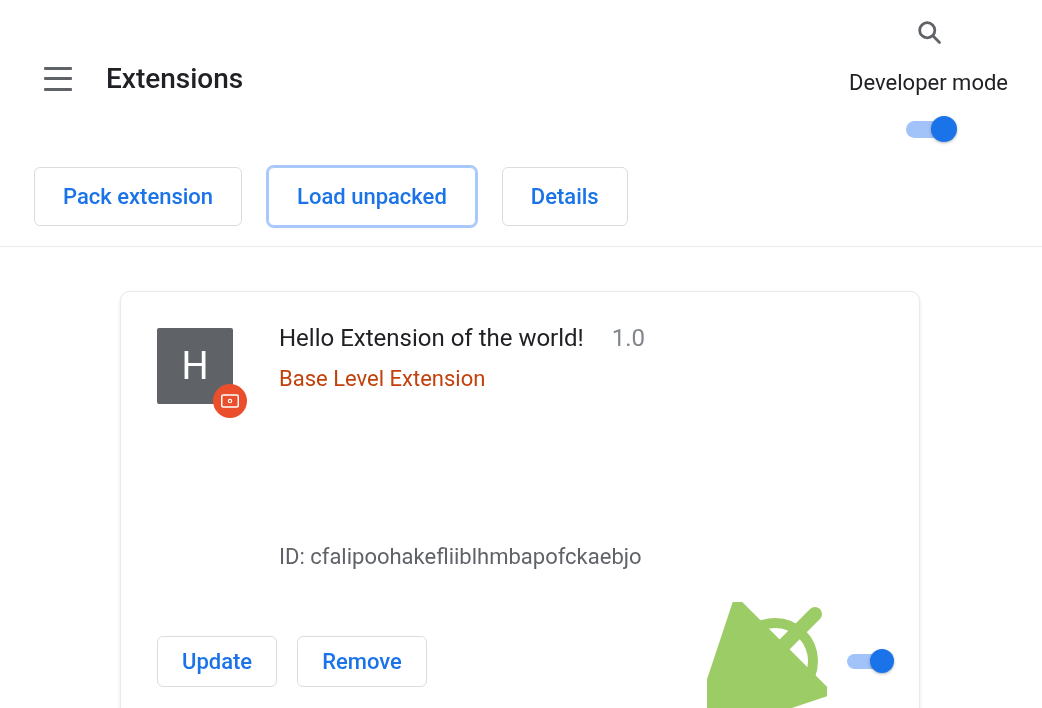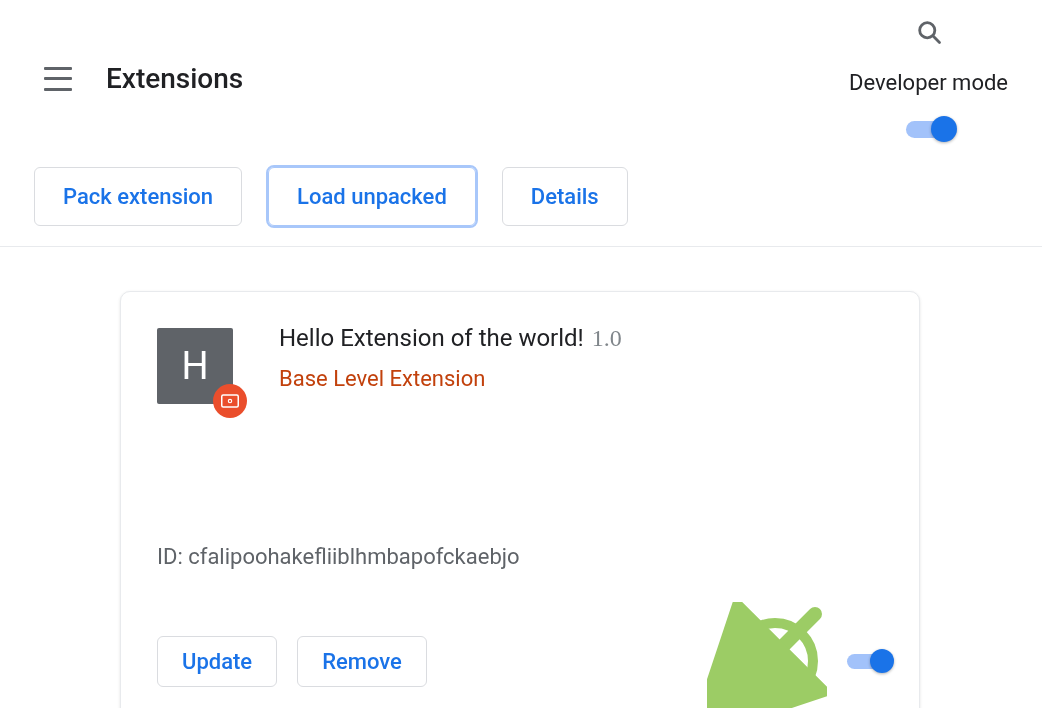--- a/index.html
+++ b/index.html
@@ -49,23 +49,23 @@
     display:flex; align-items:center; justify-content:center;
     font-size:38px; font-weight:400; border-radius:2px;
   }
   .badge {
     position:absolute; right:-14px; bottom:-14px; width:34px; height:34px;
     background:#ea4e2c; border-radius:50%; display:flex; align-items:center; justify-content:center;
   }
   .badge svg { width:18px; height:14px; display:block; }
   .card-titles { padding-top:2px; }
   .ext-name { font-size:24px; color:#202124; }
-  .ext-version { font-size:24px; color:#80868b; margin-left:4px;font-family:Liberation Serif, serif; }
+  .ext-version { font-size:24px; color:#80868b; margin-left:24px; }
   .ext-desc { font-size:22px; color:#c2410c; margin-top:14px; }
-  .ext-id { font-size:22px; color:#5f6368; margin-top:140px; }
+  .ext-id { font-size:22px; color:#5f6368; margin-top:140px; margin-left:122px; }
 
   .card-bottom { display:flex; align-items:center; margin-top:42px; gap:20px; }
   .small-btn {
     border:1px solid #dadce0; background:#fff; color:#1a73e8;
     font-size:22px; font-weight:500; padding:12px 24px; border-radius:6px;
     cursor:pointer; font-family:inherit;
   }
   .card-bottom .spacer { flex:1; }
 
   .reload-wrap { position:relative; width:100px; height:100px; display:flex; align-items:center; justify-content:center; }

